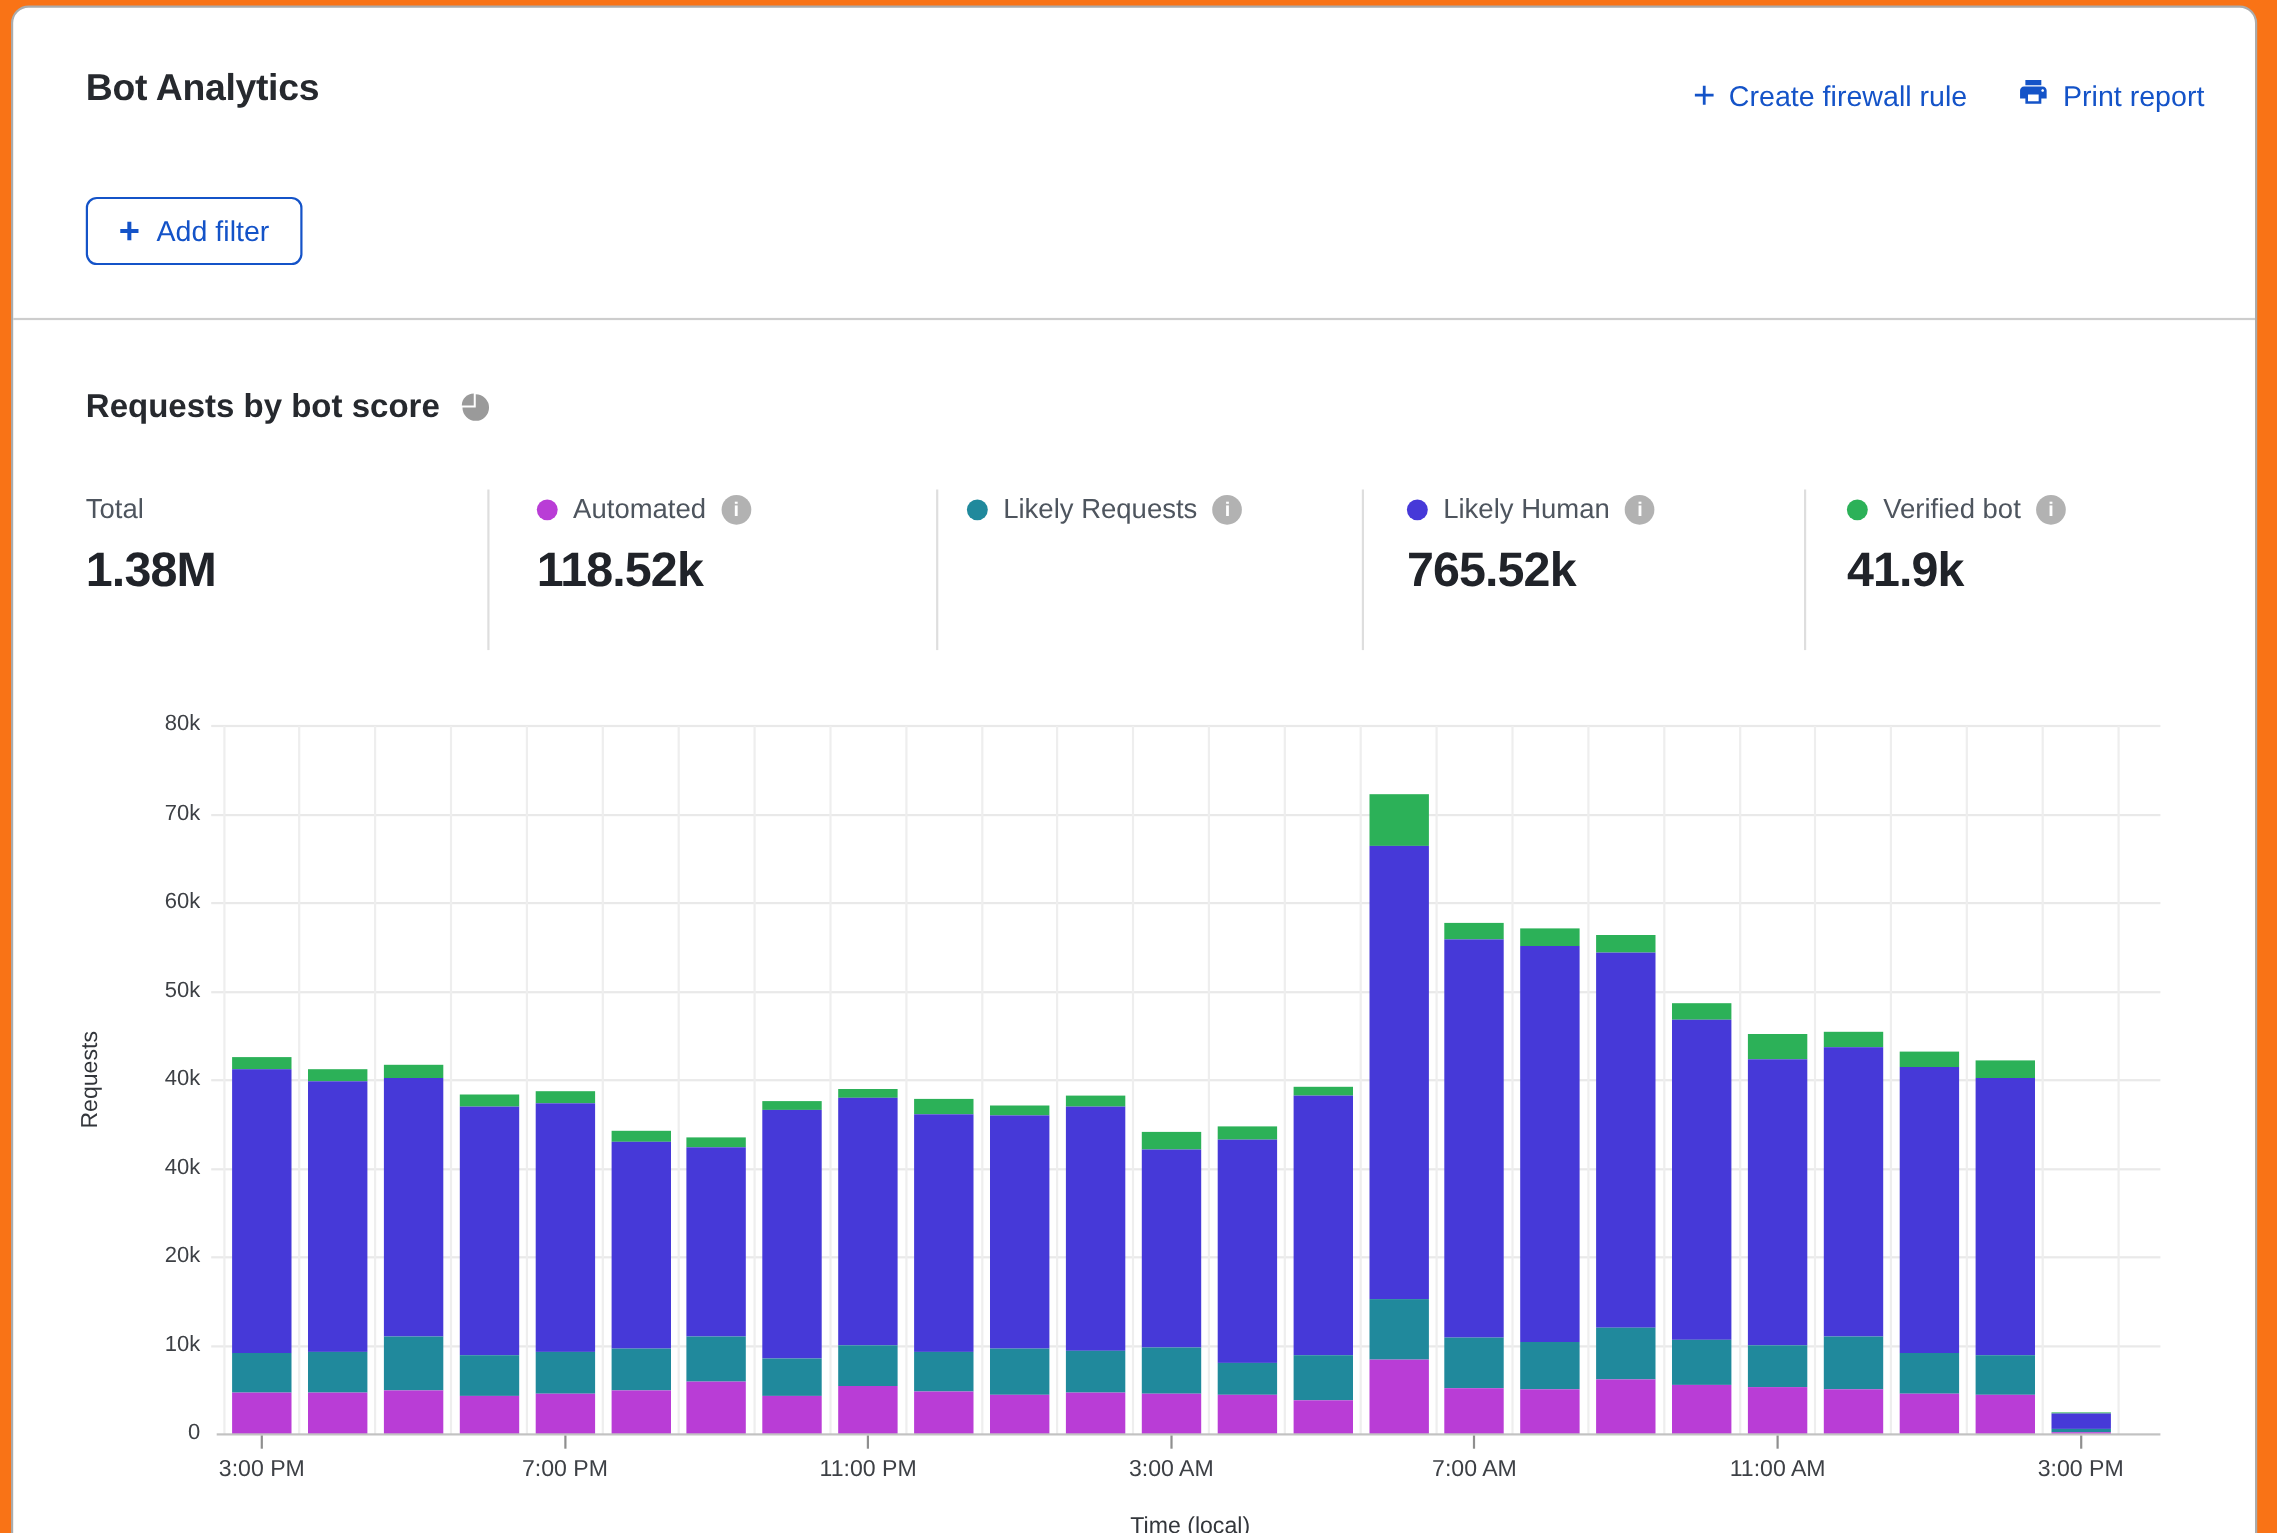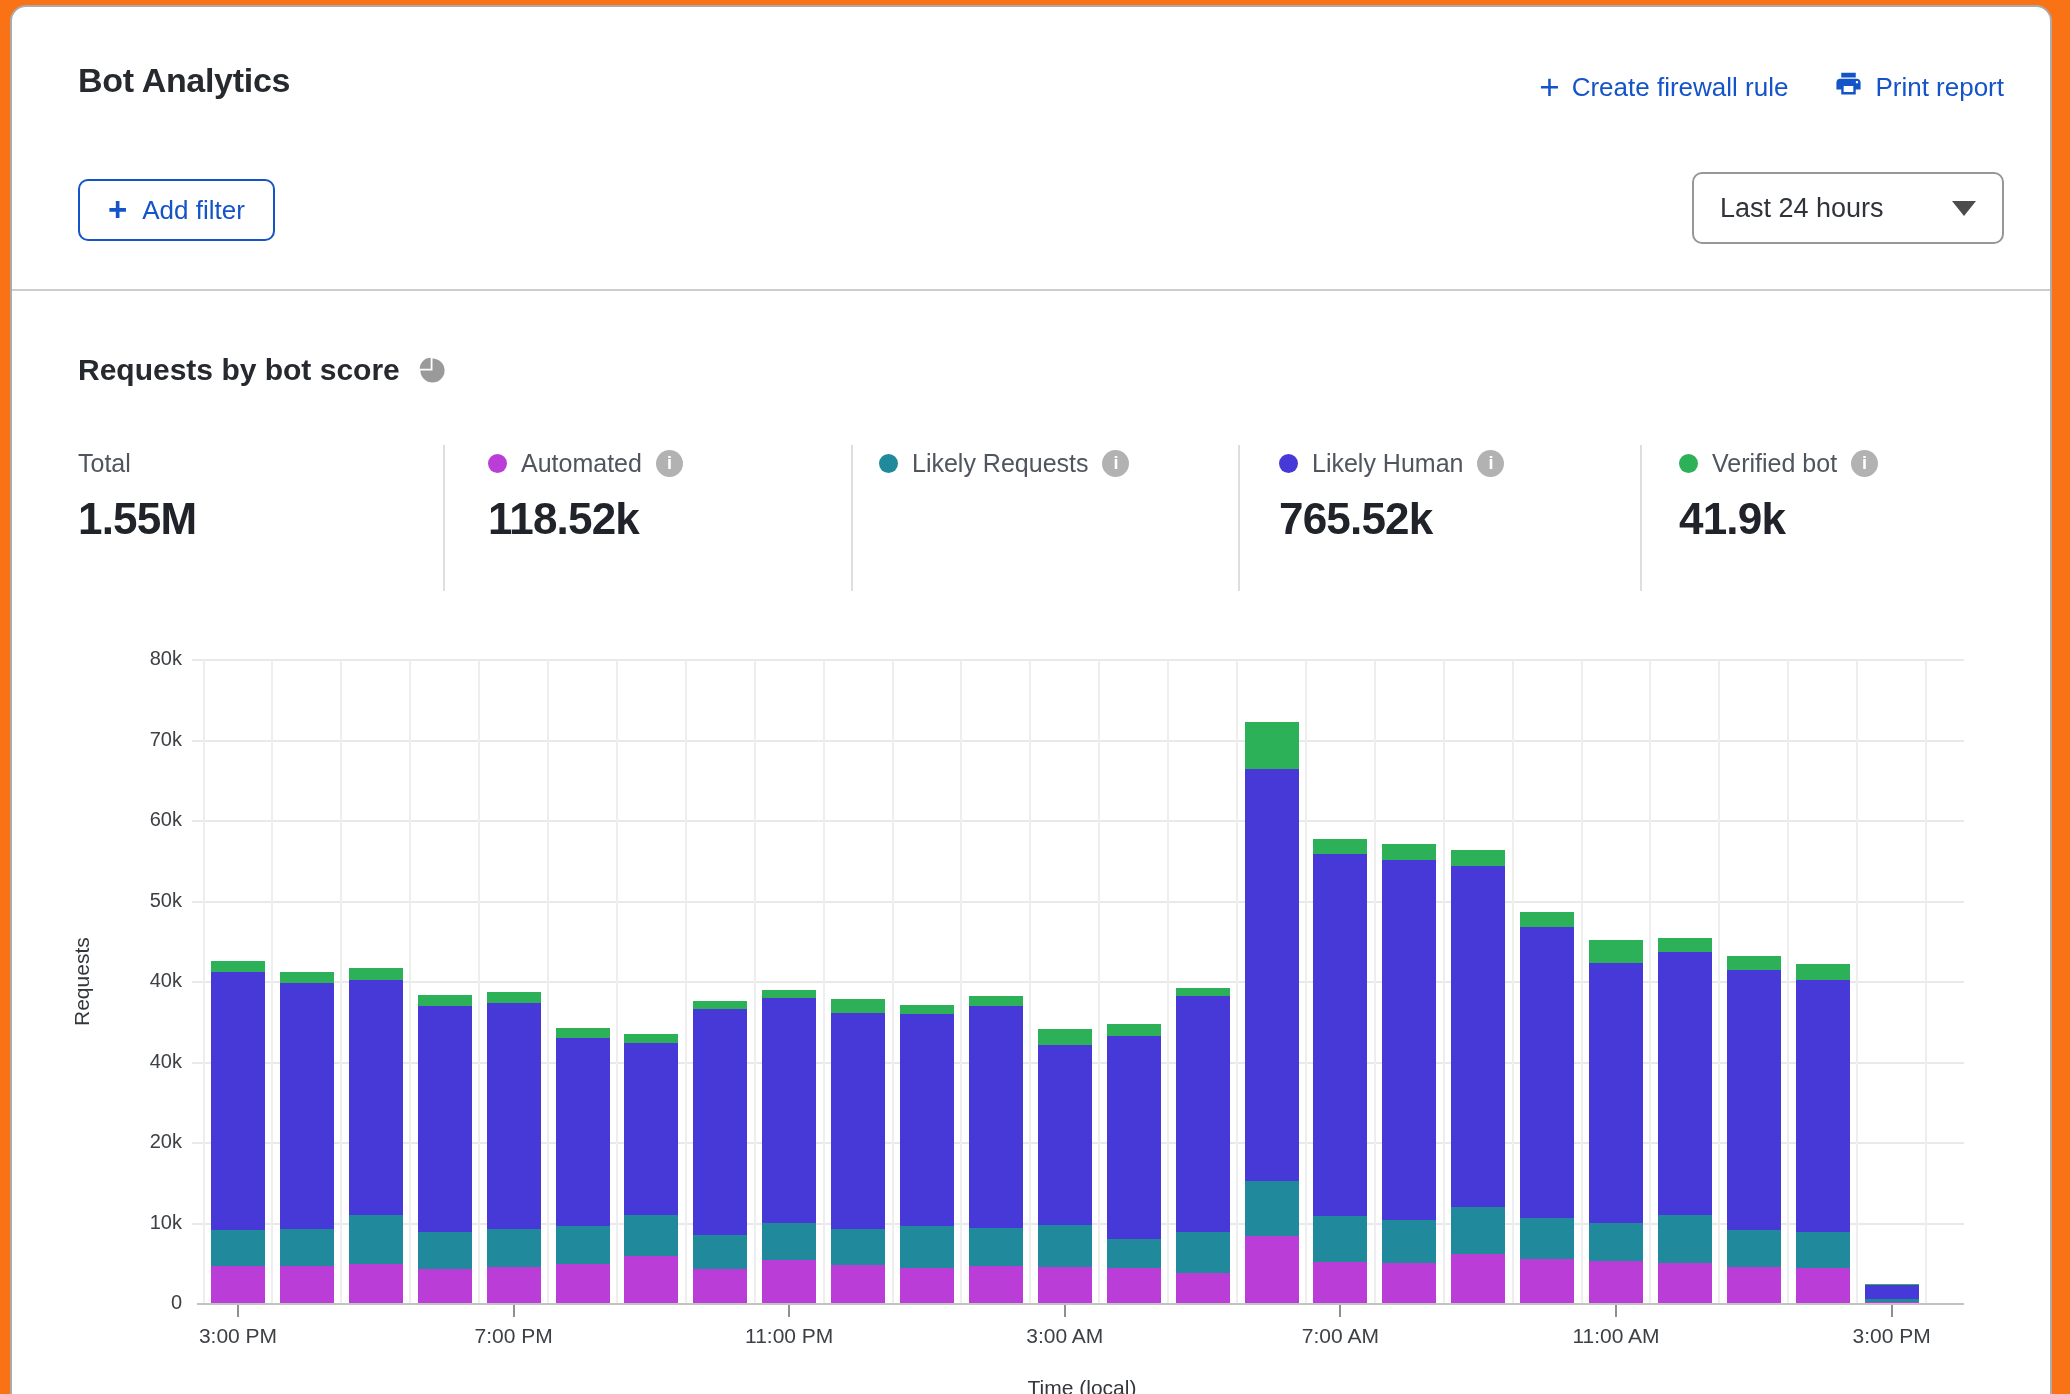--- a/index.html
+++ b/index.html
@@ -92,24 +92,20 @@
             </svg></span>
         <span>Print report</span>
       </a>
     </div>
 
     <button class="add-filter">
       <span class="plus-glyph">+</span>
       <span>Add filter</span>
     </button>
 
-    <div class="time-select">
-      <span>Last 24 hours</span>
-      <span class="caret"></span>
-    </div>
 
     <div class="header-divider"></div>
 
     <div class="section-title-row">
       <h2 class="section-title">Requests by bot score</h2>
       <span class="pie-icon">
         <svg viewBox="0 0 24 24">
           <path d="M12 12 L12 2 A10 10 0 1 1 2 12 Z"></path>
           <path d="M10.5 10.5 L10.5 1.5 A9 9 0 0 0 1.5 10.5 Z"></path>
         </svg>
@@ -118,21 +114,21 @@
 
     <div class="stats-row" id="stats-row">
         <div class="stat-divider" style="left: 431px;"></div>
         <div class="stat-divider" style="left: 839px;"></div>
         <div class="stat-divider" style="left: 1226px;"></div>
         <div class="stat-divider" style="left: 1628px;"></div>
         <div class="stat-col" style="left: 66px;">
           <div class="stat-label-row">
             <span class="stat-label">Total</span>
           </div>
-          <div class="stat-value">1.55M</div>
+          <div class="stat-value">1.38M</div>
         </div>
         <div class="stat-col" style="left: 476px;">
           <div class="stat-label-row">
             <span class="legend-dot" style="background: rgb(185, 61, 214);"></span>
             <span class="stat-label">Automated</span>
             <span class="info-icon">i</span>
           </div>
           <div class="stat-value">118.52k</div>
         </div>
         <div class="stat-col" style="left: 867px;">

